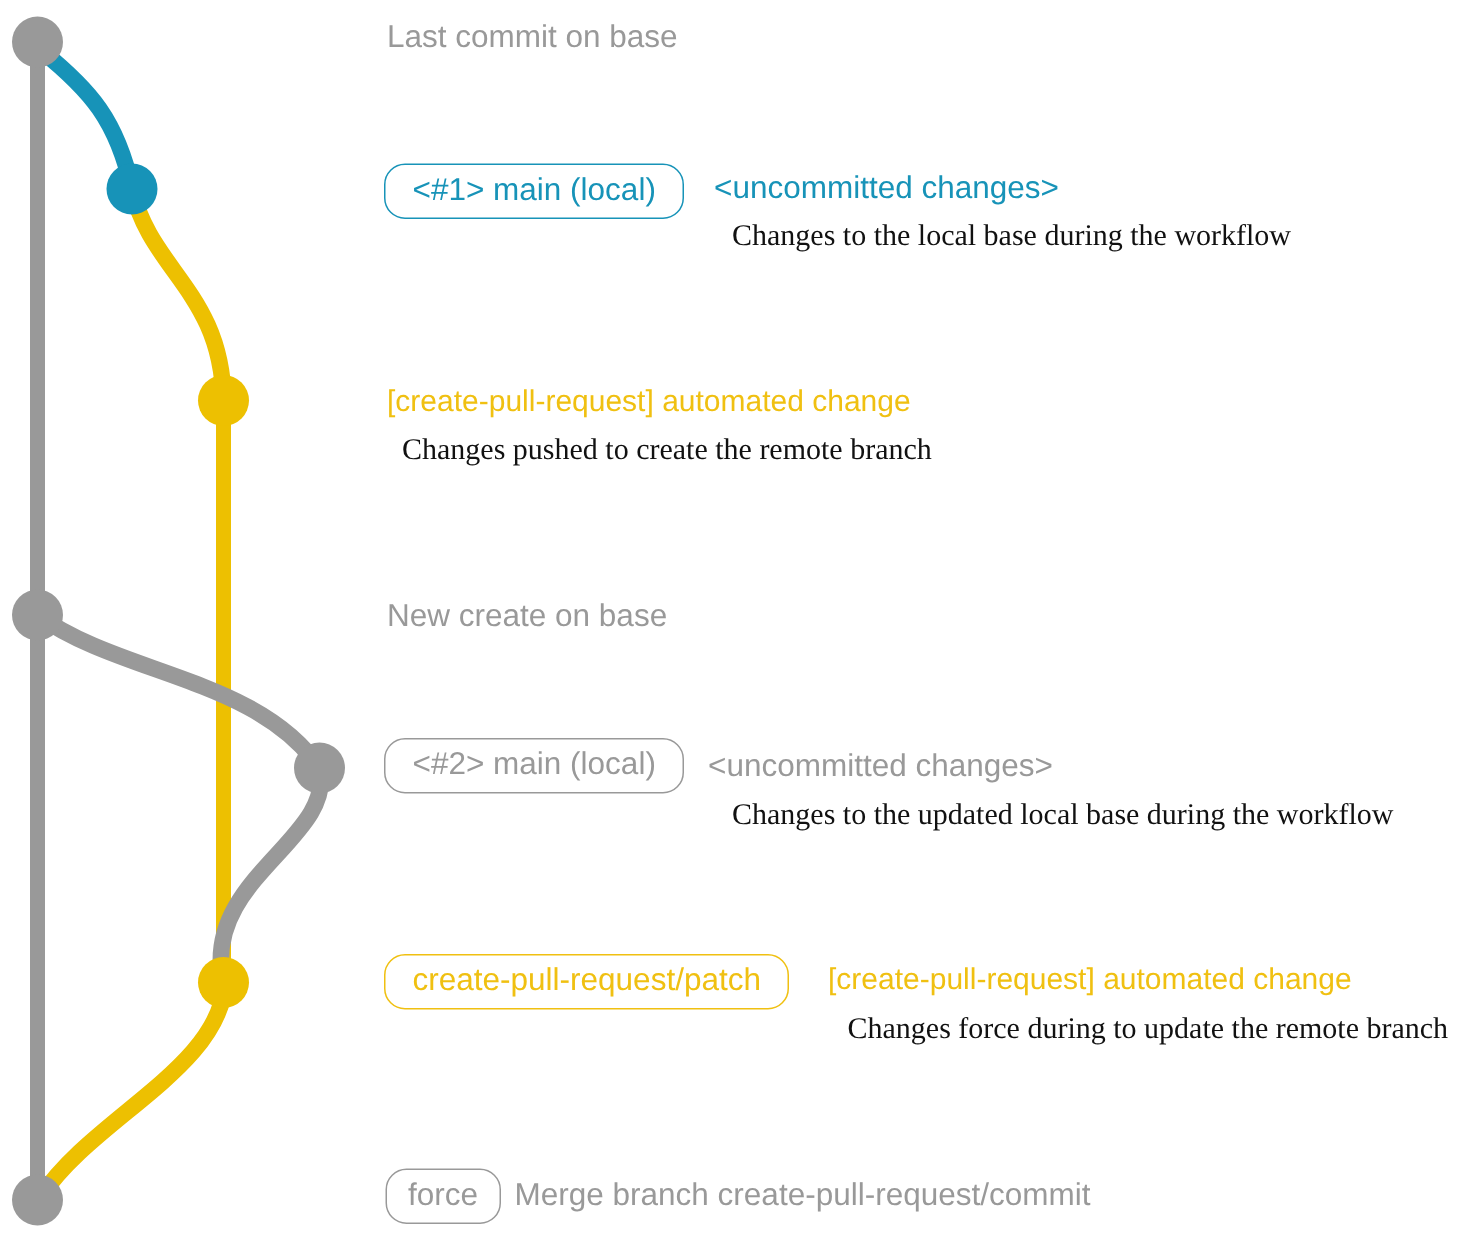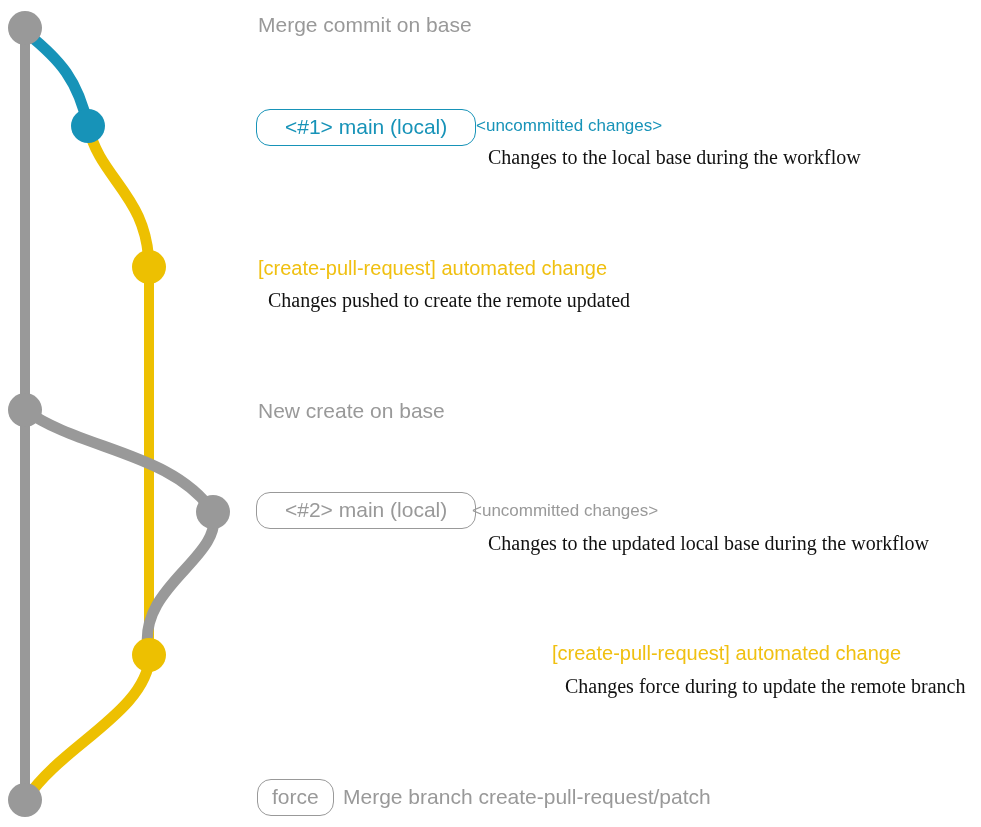--- a/index.html
+++ b/index.html
@@ -13,35 +13,35 @@
   .abs{position:absolute;white-space:nowrap;}
   svg.graph{position:absolute;left:0;top:0;}
   svg.graph path{fill:none;stroke-linecap:round;}
   .s-gray{stroke:var(--gray);}
   .s-teal{stroke:var(--teal);}
   .s-yellow{stroke:var(--yellow);}
   .f-gray{fill:var(--gray);}
   .f-teal{fill:var(--teal);}
   .f-yellow{fill:var(--yellow);}
   .msg{color:var(--gray);font-size:21px;line-height:24px;}
-  .status{font-size:17px;line-height:24px;}
+  .status{font-size:21px;line-height:24px;}
   .status.teal{color:var(--teal);}
   .status.gray{color:var(--gray);}
   .title-yellow{color:var(--yellowText);font-size:20px;line-height:24px;}
   .note{
     font-family:Liberation Serif, serif;
     font-size:20px;line-height:24px;
     color:var(--ink);
   }
   .badge{
     position:absolute;
     box-sizing:border-box;
     height:37px;
     line-height:33px;
-    padding:0 28px;
+    padding:0 18px;
     border:1.5px solid;
     border-radius:14px;
     font-size:21px;
     background:#ffffff;
   }
   .badge.teal{color:var(--teal);border-color:var(--teal);}
   .badge.gray{color:var(--gray);border-color:var(--gray);}
   .badge.yellow{color:var(--yellowText);border-color:var(--yellowText);}
   .badge.small{padding:0 14px;}
 </style>
@@ -68,34 +68,35 @@
 
     <circle cx="25" cy="28" r="17" class="f-gray"></circle>
     <circle cx="88" cy="126" r="17" class="f-teal"></circle>
     <circle cx="149" cy="267" r="17" class="f-yellow"></circle>
     <circle cx="25" cy="410" r="17" class="f-gray"></circle>
     <circle cx="213" cy="512" r="17" class="f-gray"></circle>
     <circle cx="149" cy="655" r="17" class="f-yellow"></circle>
     <circle cx="25" cy="800" r="17" class="f-gray"></circle>
   </svg>
 
-  <div class="abs msg" style="left:258px;top:13px;">Merge commit on base</div>
+  <div class="abs msg" style="left:258px;top:13px;">Last commit on base</div>
 
   <div class="badge teal" style="left:256px;top:109px;">&lt;#1&gt; main (local)</div>
   <div class="abs status teal" style="left:476px;top:114px;">&lt;uncommitted changes&gt;</div>
   <div class="abs note" style="left:488px;top:145px;">Changes to the local base during the workflow</div>
 
   <div class="abs title-yellow" style="left:258px;top:256px;">[create-pull-request] automated change</div>
-  <div class="abs note" style="left:268px;top:288px;">Changes pushed to create the remote updated</div>
+  <div class="abs note" style="left:268px;top:288px;">Changes pushed to create the remote branch</div>
 
   <div class="abs msg" style="left:258px;top:399px;">New create on base</div>
 
   <div class="badge gray" style="left:256px;top:492px;">&lt;#2&gt; main (local)</div>
   <div class="abs status gray" style="left:472px;top:499px;">&lt;uncommitted changes&gt;</div>
   <div class="abs note" style="left:488px;top:531px;text-align:right;">Changes to the updated local base during the workflow</div>
 
+  <div class="badge yellow" style="left:256px;top:636px;">create-pull-request/patch</div>
   <div class="abs title-yellow" style="left:552px;top:641px;">[create-pull-request] automated change</div>
   <div class="abs note" style="left:565px;top:674px;">Changes force during to update the remote branch</div>
 
   <div class="badge gray small" style="left:257px;top:779px;">force</div>
-  <div class="abs msg" style="left:343px;top:785px;">Merge branch create-pull-request/patch</div>
+  <div class="abs msg" style="left:343px;top:785px;">Merge branch create-pull-request/commit</div>
 
 </div>
 
 </body></html>

